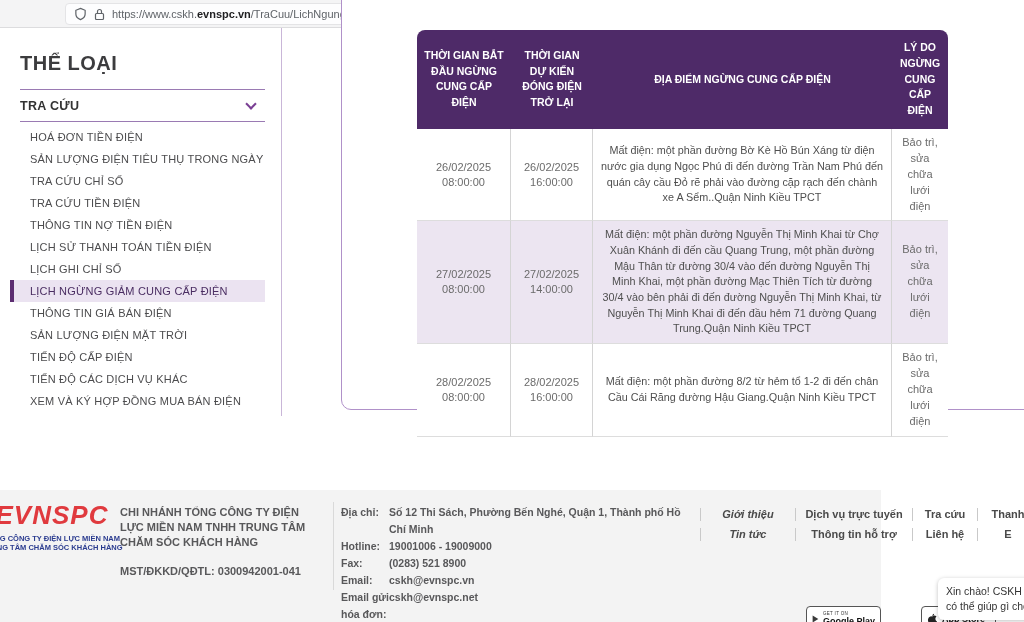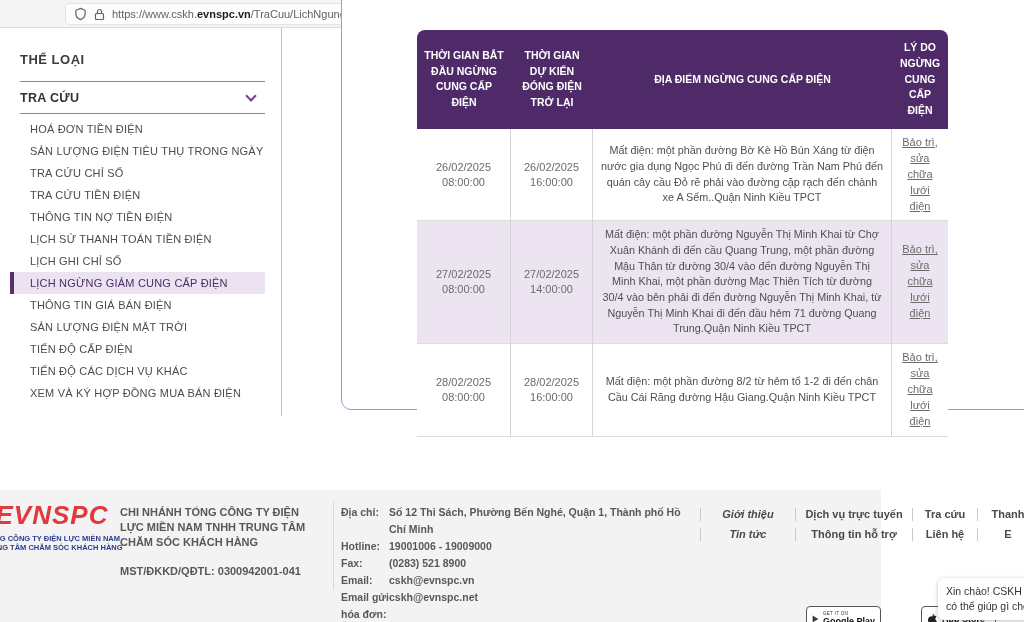--- a/index.html
+++ b/index.html
@@ -15,21 +15,21 @@
   .addrbar .ico { display:inline-flex; align-items:center; margin-right:7px; color:#5f6368; }
   .url { font-size:11px; color:#5f6368; white-space:nowrap; flex:1; }
   .url b { color:#1f1f21; }
   .chrome-right { position:absolute; right:8px; top:0; height:22px; display:flex; align-items:center; gap:10px; }
   .star { font-size:13px; color:#5f6368; }
   .partial-ico { position:absolute; left:1016px; top:6px; width:12px; height:13px;
     border:1.5px solid #8a8a8e; border-radius:3px; background:#f4f4f5; }
 
   
   .sidebar { position:absolute; left:10px; top:28px; width:255px; }
-  .side-title { font-size:13px; font-weight:bold; color:#3c3c3e; letter-spacing:.5px;
+  .side-title { font-size:20px; font-weight:bold; color:#3c3c3e; letter-spacing:.5px;
     padding:24px 0 0 10px; }
   .hr-purple { border:none; border-top:1px solid #9a7ab3; margin:14px 0 0 10px; width:245px; }
   .section-row { display:flex; align-items:center; justify-content:space-between;
     padding:9px 4px 8px 10px; }
   .section-label { font-size:12.5px; font-weight:bold; color:#333; letter-spacing:.3px; }
   .chev { width:8px; height:8px; border-right:2px solid #7a3f94; border-bottom:2px solid #7a3f94;
     transform:rotate(45deg); margin-right:6px; margin-top:-4px; }
   .menu { margin-top:4px; }
   .menu-item { position:relative; height:22px; line-height:22px; font-size:11px;
     color:#4c4c4e; padding-left:20px; letter-spacing:.2px; white-space:nowrap; cursor:pointer; }
@@ -42,21 +42,21 @@
     border:1px solid #b091c9; border-radius:10px; background:#fff; }
   table.outage { position:absolute; left:417px; top:30px; width:531px;
     border-collapse:separate; border-spacing:0; table-layout:fixed; }
   table.outage th { background:#4e2a68; color:#fff; font-size:10.5px; font-weight:bold;
     text-align:center; vertical-align:middle; padding:10px 6px; height:66px; line-height:1.5; }
   table.outage th:first-child { border-top-left-radius:8px; }
   table.outage th:last-child { border-top-right-radius:8px; }
   table.outage td { font-size:11px; color:#666; text-align:center; vertical-align:middle;
     padding:6px 8px; border-bottom:1px solid #ddd; border-right:1px solid #d4d4d4;
     background:#fff; line-height:1.45; }
-  table.outage td:last-child { border-right:none;text-decoration:underline; }
+  table.outage td:last-child { border-right:none; }
   table.outage tr.alt td { background:#ece5f1; }
   table.outage td.loc { font-size:10.8px; color:#4f4f4f; }
   table.outage td.reason { color:#6b6b6b; }
   .dt { line-height:15px; color:#6b6b6b; }
 
   
   .footer { position:absolute; left:0; top:490px; width:881px; height:132px; background:#f3f3f3; }
   .logo { position:absolute; left:-48px; top:10px; width:200px; text-align:center; }
   .logo-main { font-size:26px; font-weight:bold; font-style:italic; color:#e03a3e; letter-spacing:1px; }
   .logo-sub { font-size:7.5px; font-weight:bold; color:#2a3b8f; line-height:9px; margin-top:3px; }

